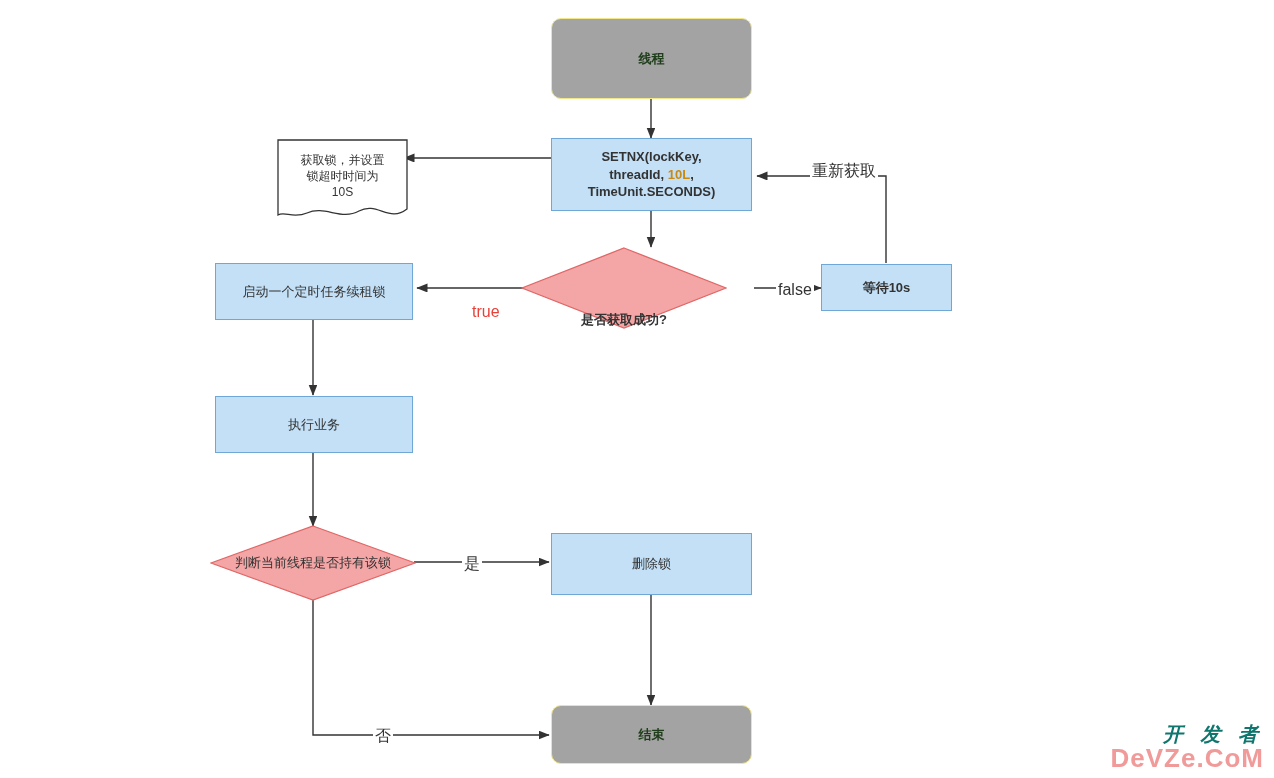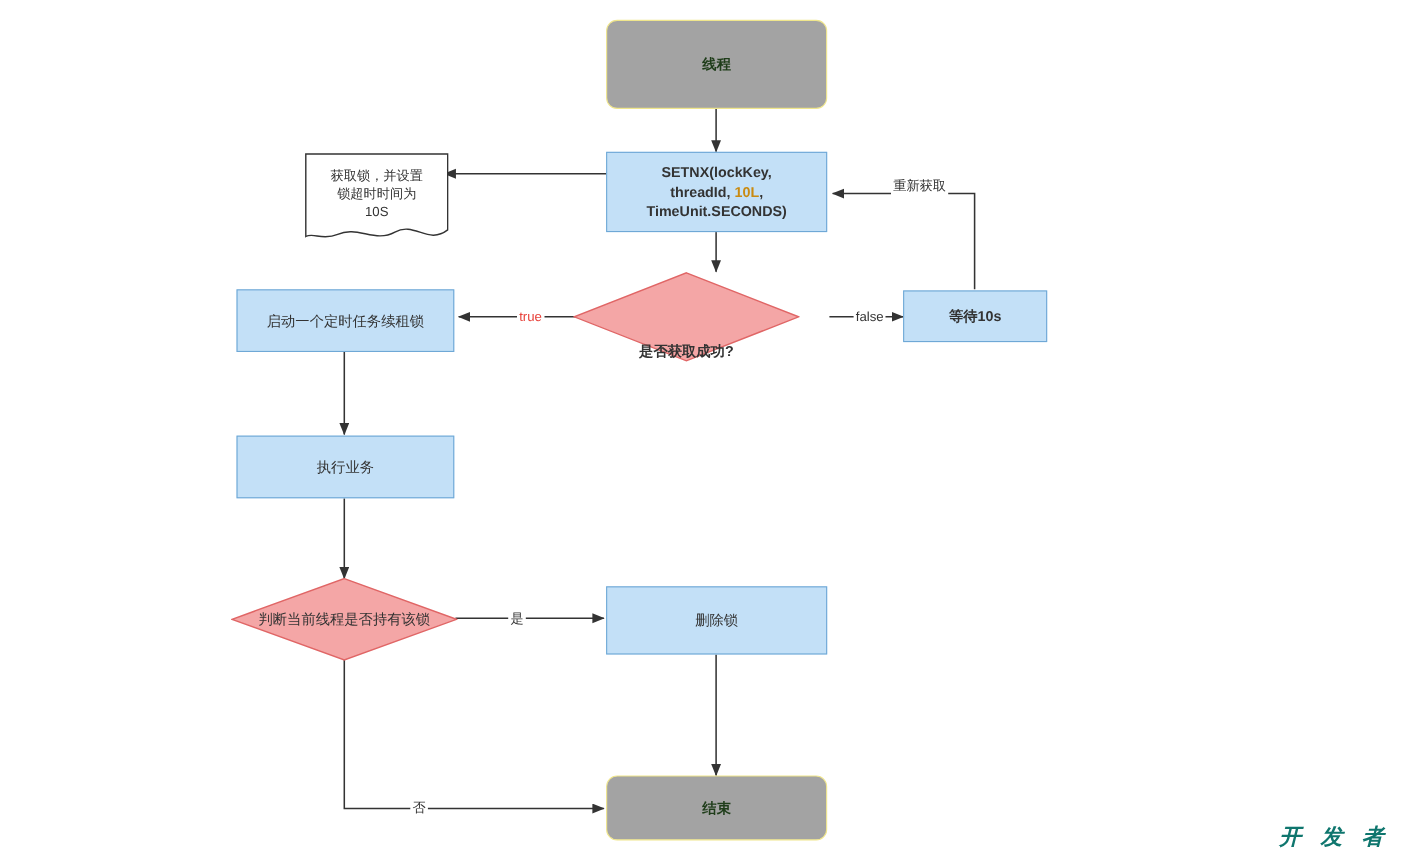--- a/index.html
+++ b/index.html
@@ -77,28 +77,29 @@
     height: 100%;
   }
   .note .note-label {
     position: relative;
     z-index: 2;
     font-size: 12px;
     padding: 0 8px 10px 8px;
   }
   .edge-label {
     position: absolute;
-    font-size: 12px;
+    font-size: 16px;
     color: #333333;
     background: #ffffff;
     padding: 0 2px;
     white-space: nowrap;
   }
   .edge-label.red {
     color: #e8413a;
+    margin-top: 22px;
   }
   .hl-amber {
     color: #c98a10;
   }
   .watermark {
     position: absolute;
     right: 10px;
     bottom: 6px;
     text-align: right;
     color: #f08a8a;
@@ -212,13 +213,14 @@
 </div>
 
 <div class="edge-label red" style="left:470px; top:281px;">true</div>
 <div class="edge-label" style="left:776px; top:281px;">false</div>
 <div class="edge-label" style="left:810px; top:161px;">重新获取</div>
 <div class="edge-label" style="left:462px; top:554px;">是</div>
 <div class="edge-label" style="left:373px; top:726px;">否</div>
 
 <div class="watermark">
   <div class="wm1">开 发 者</div>
+  <div class="wm2">DeVZe.CoM</div>
 </div>
 
 </body></html>

